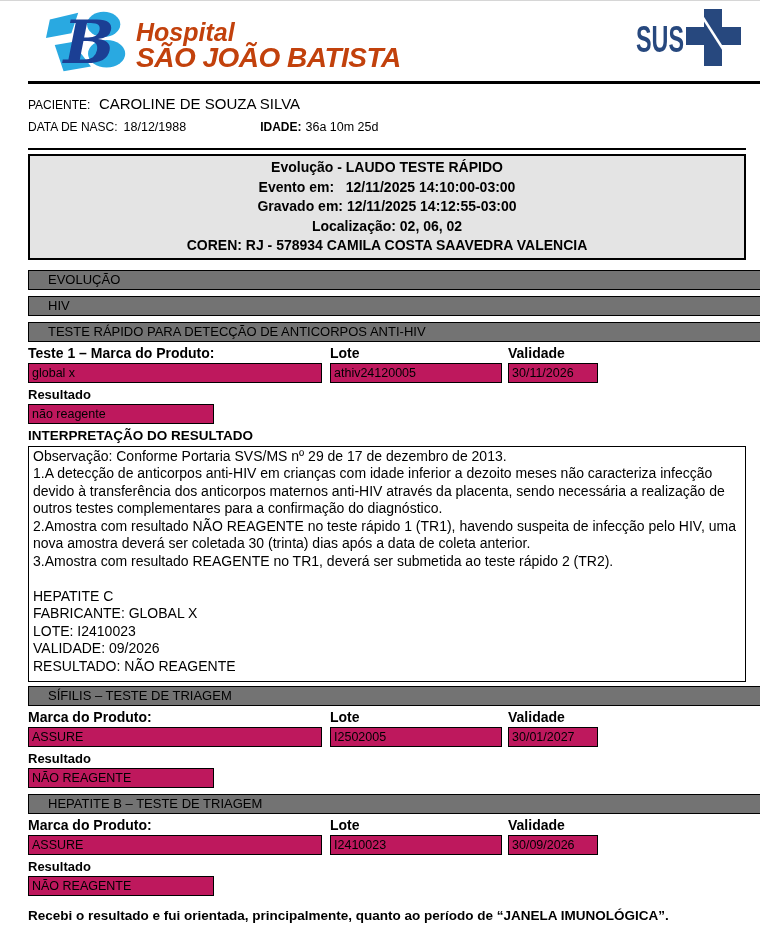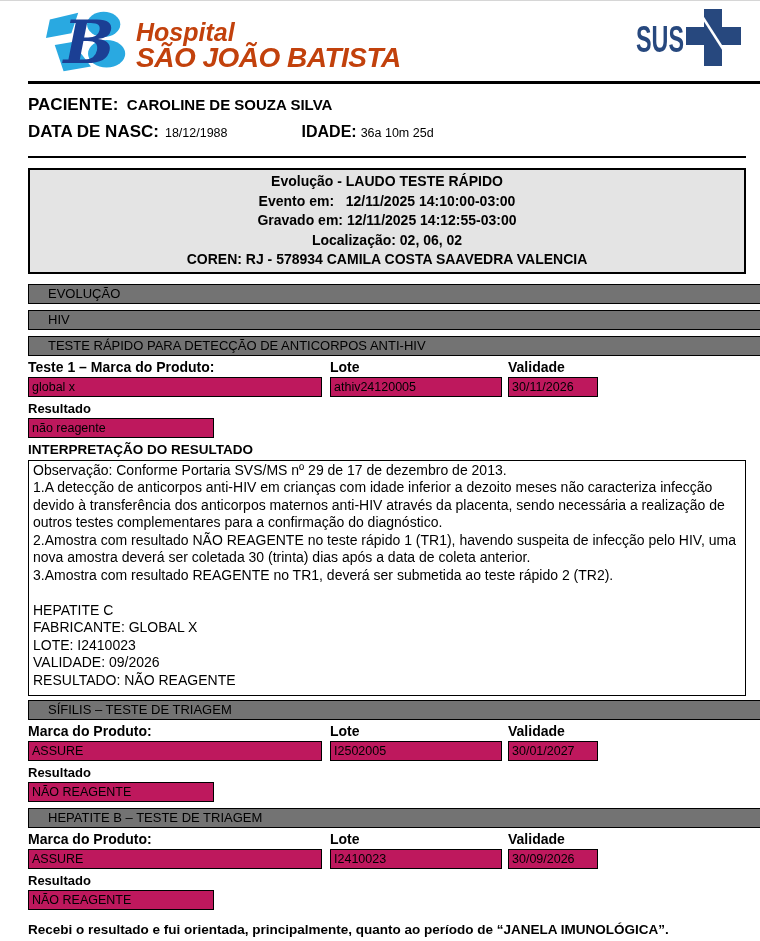--- a/index.html
+++ b/index.html
@@ -18,30 +18,30 @@
   .sus-wrap { position:absolute; right:14px; top:6px; }
 
   
   .rule-thick { height:3px; background:#000; margin-left:28px; width:732px; }
   .rule-sep   { height:2px; background:#000; margin-left:28px; width:718px; }
 
   .content { margin-left:28px; width:718px; }
 
   
   .p-row1 { margin-top:11px; margin-bottom:7px; }
-  .p-label { font-weight:bold; font-size:17px; }
-  .p-name  { font-weight:bold; font-size:15px; margin-left:4px; }
+  .p-label { font-weight:normal; font-size:12px; }
+  .p-name  { font-weight:normal; font-size:15px; margin-left:4px; }
   .p-row2 { margin-bottom:14px; display:flex; align-items:baseline; }
   .p-dob   { font-size:12.5px; margin-left:6px; }
-  .p-agelbl{ font-weight:bold; font-size:16px; margin-left:74px;text-align:center; }
+  .p-agelbl{ font-weight:bold; font-size:12px; margin-left:74px;text-align:center; }
   .p-age   { font-size:12.5px; margin-left:4px; }
 
   
   .evo-box {
-    margin-top:10px; background:#E4E4E4; border:2px solid #000;
+    margin-top:4px; background:#E4E4E4; border:2px solid #000;
     text-align:center; padding:2px 0; box-sizing:border-box; width:718px;
   }
   .evo-line { font-weight:bold; font-size:14px; line-height:19.5px; white-space:pre; }
 
   
   .bar {
     background:#737373; border:1px solid #000; height:18px; line-height:18px;
     font-size:13px; padding-left:19px; box-sizing:content-box; width:713px; margin-top:6px;
   }
   .bar.first { margin-top:10px; }

